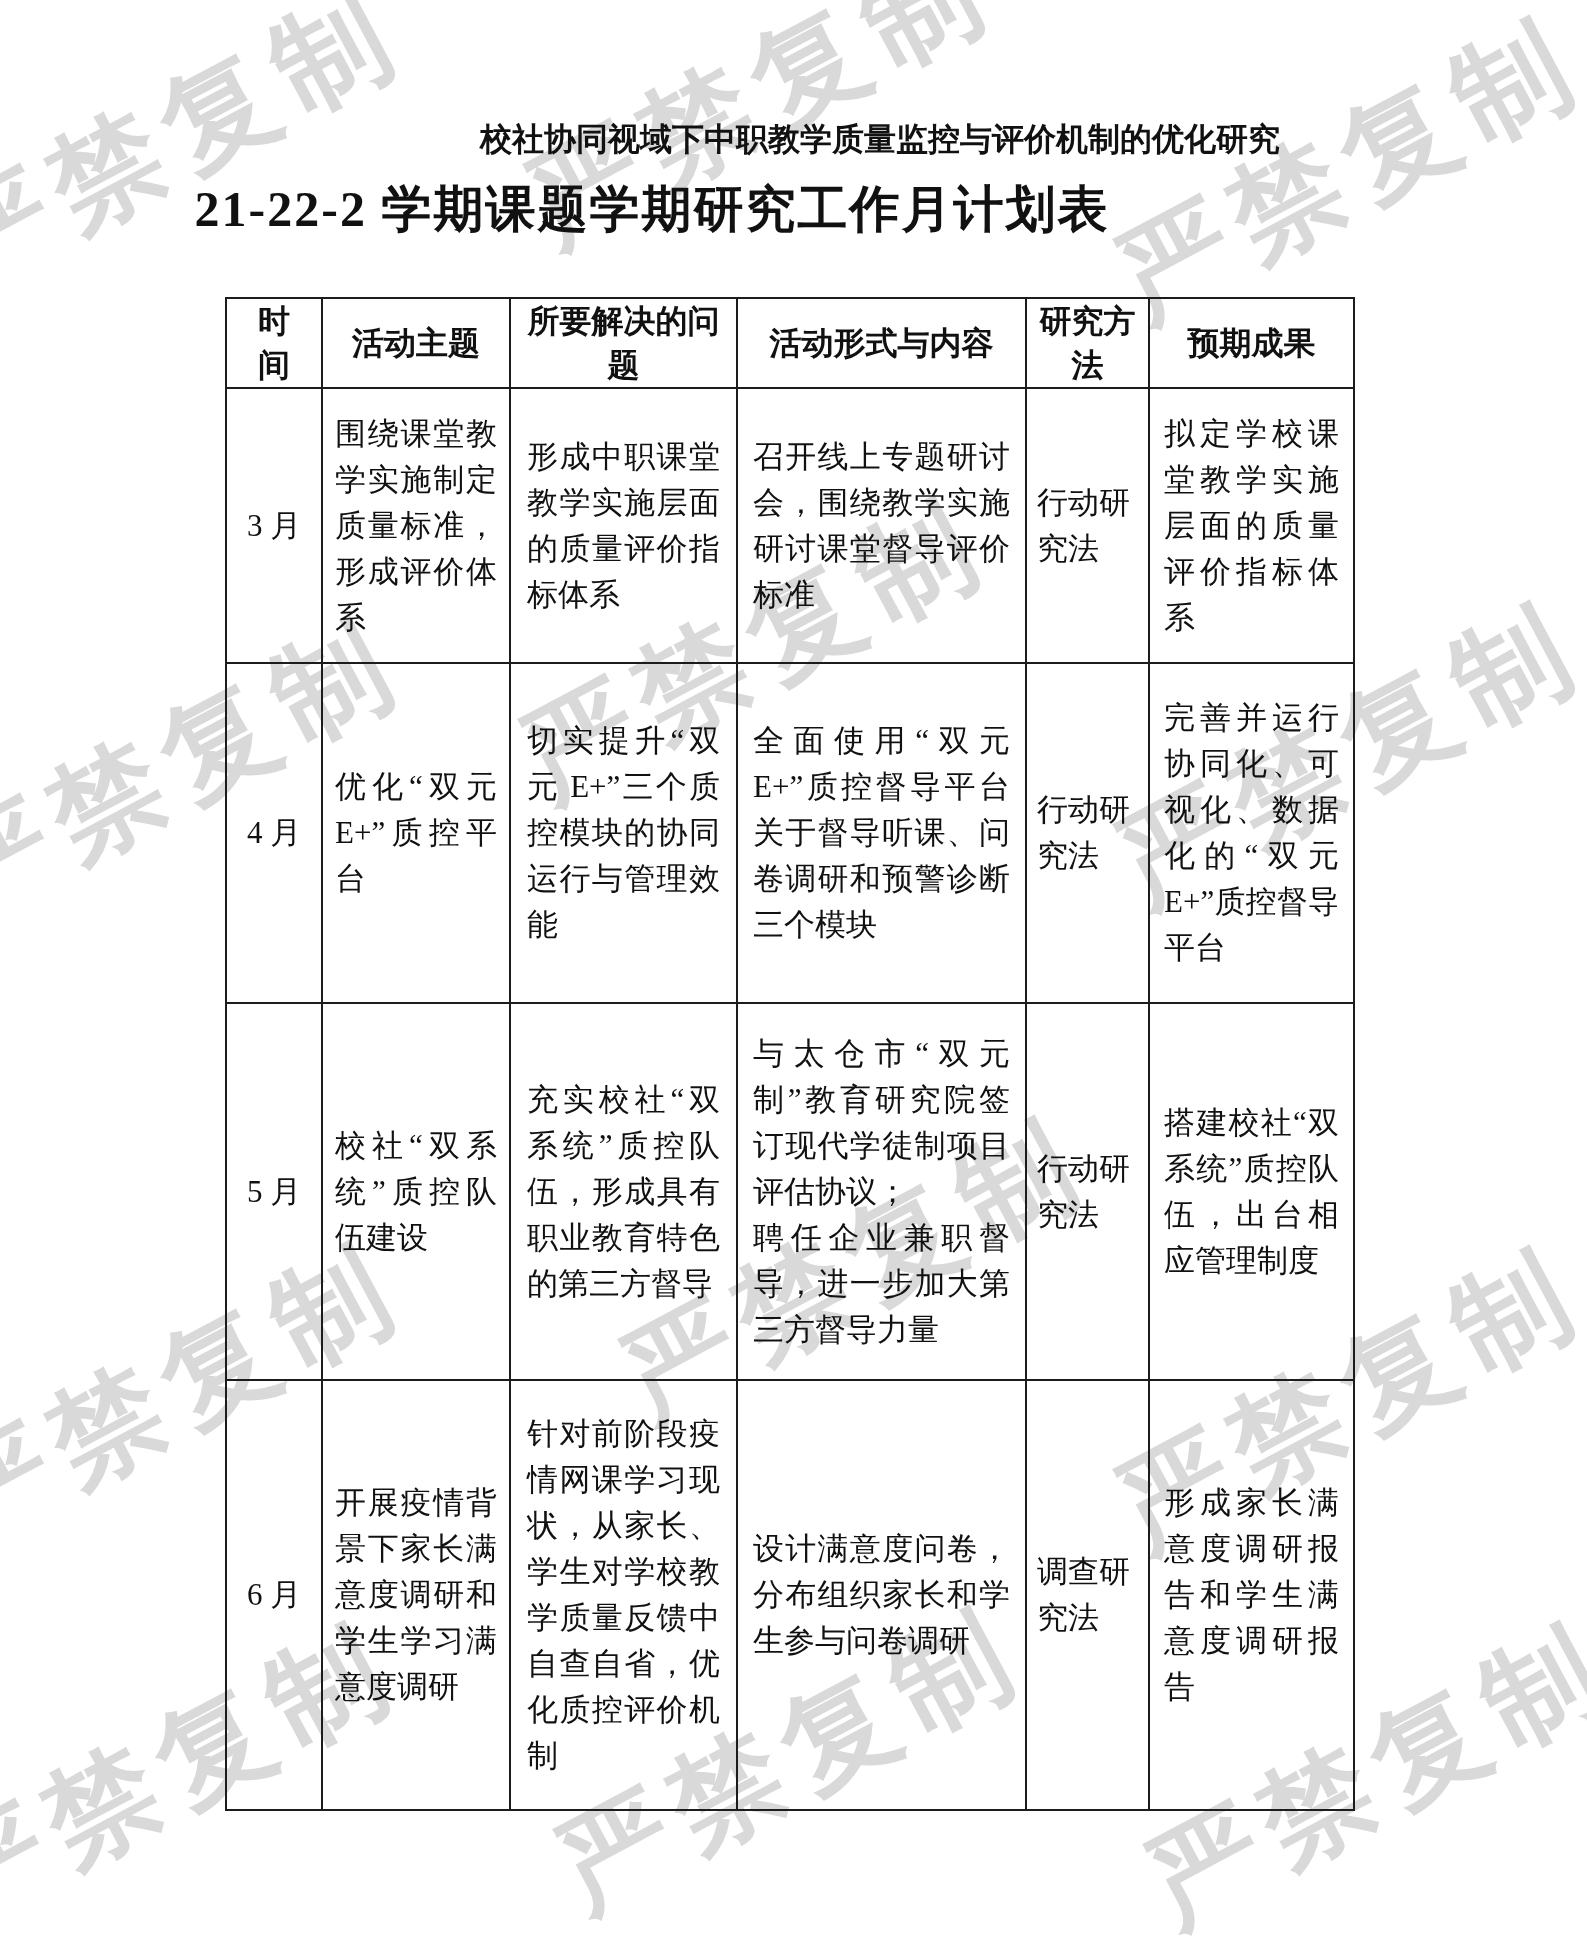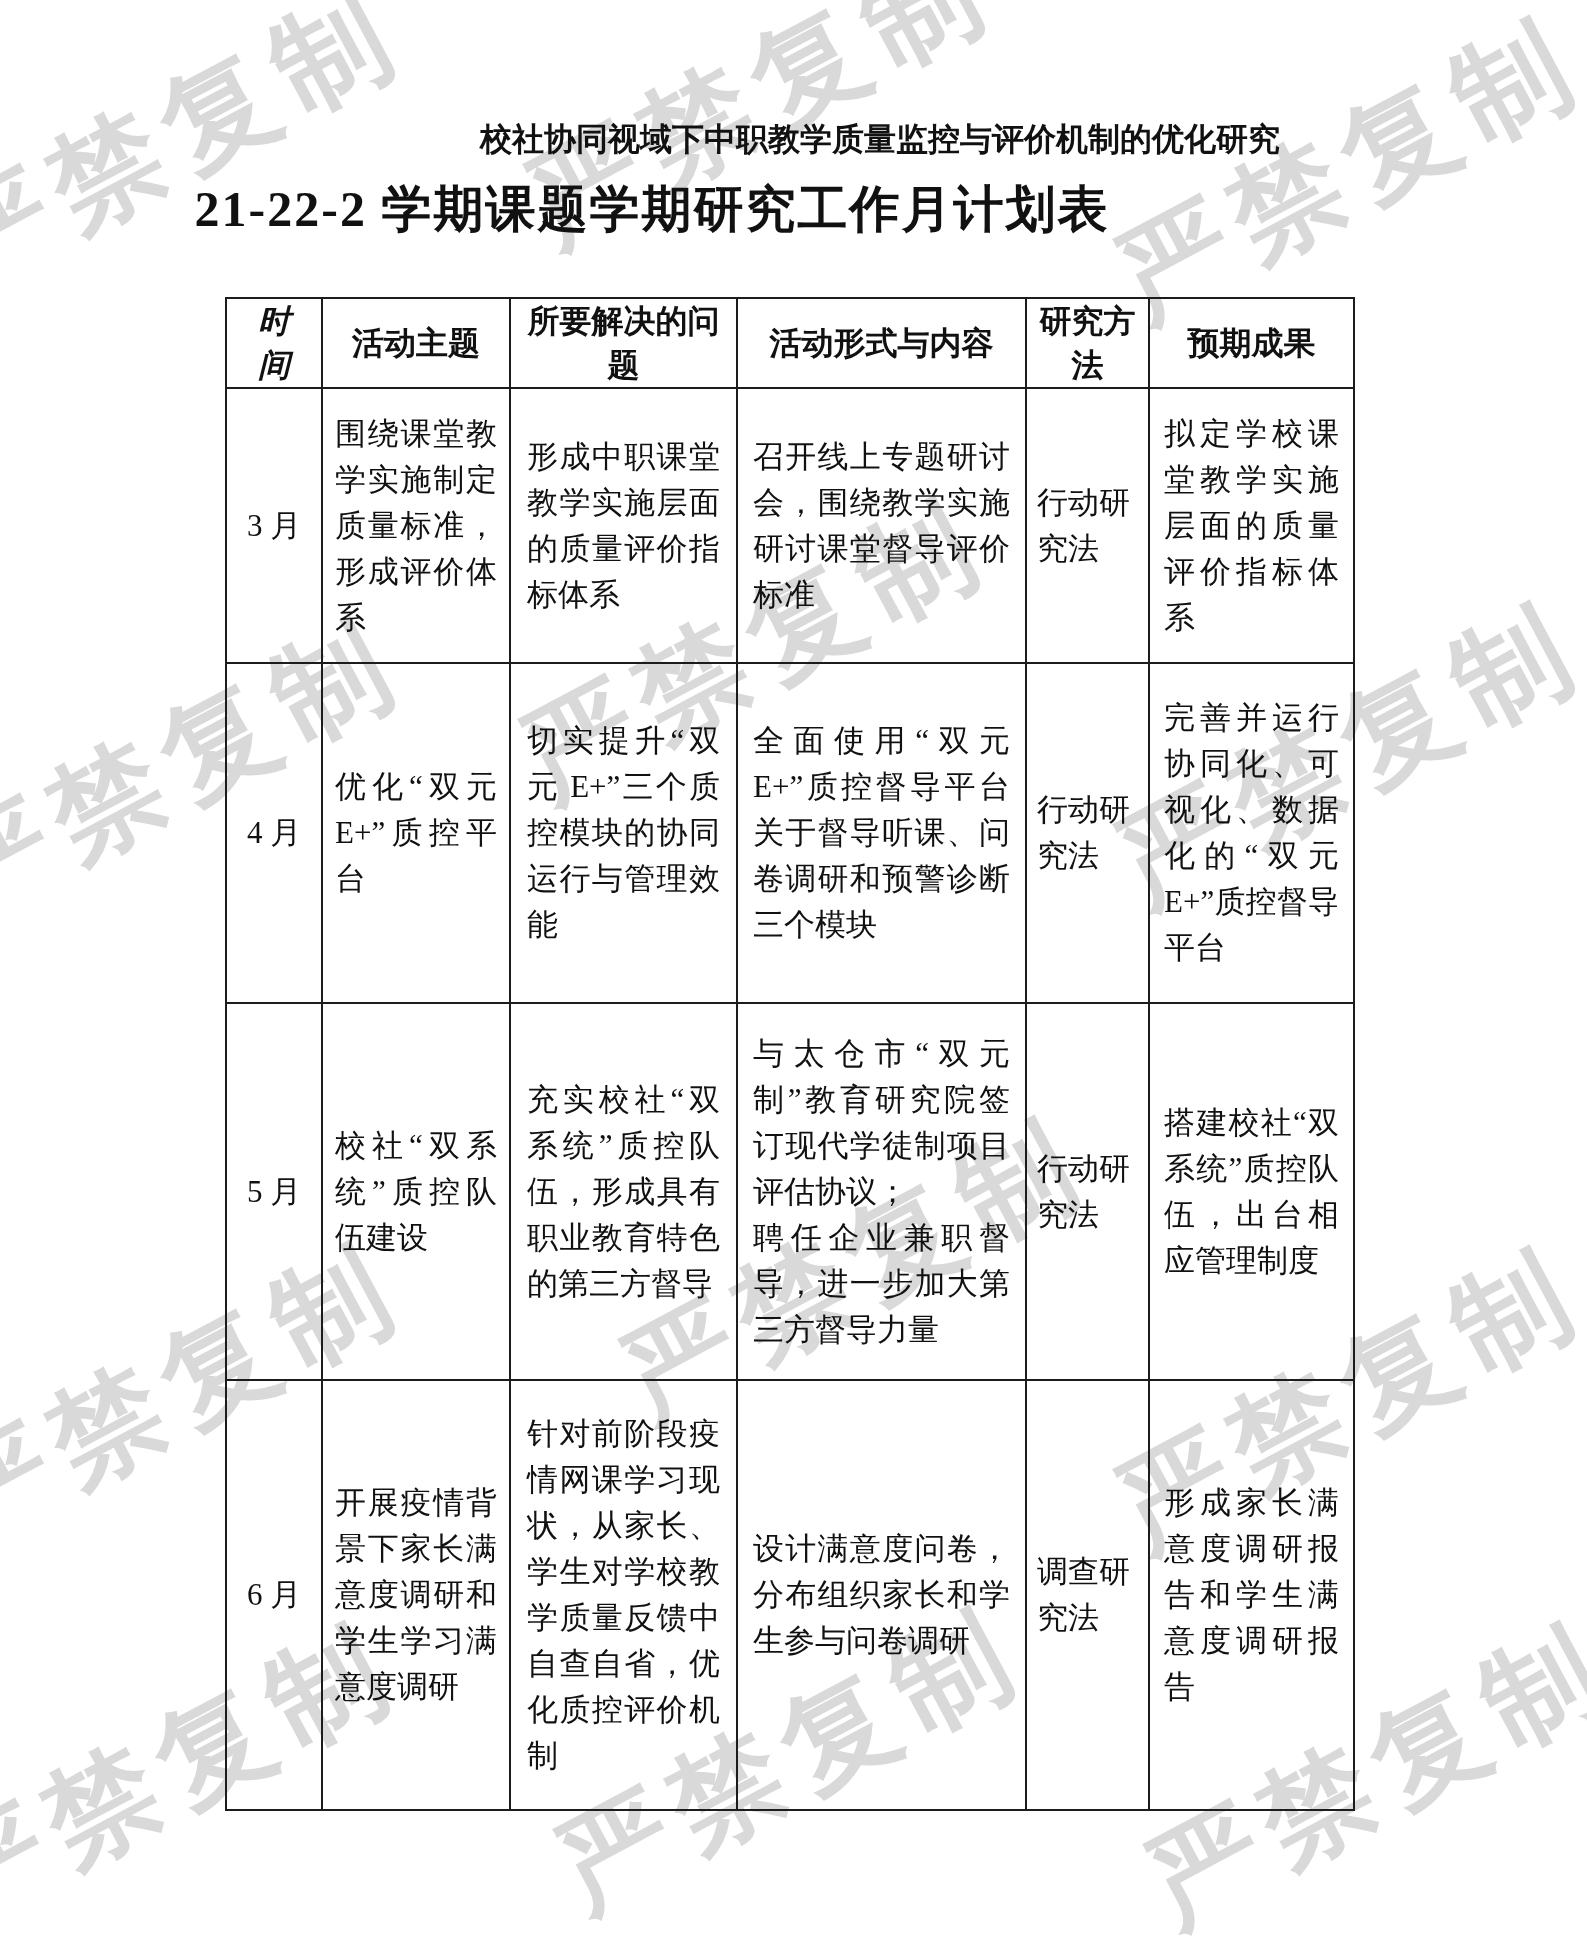--- a/index.html
+++ b/index.html
@@ -86,21 +86,21 @@
   .plan tr.r2 { height: 340px; }
   .plan tr.r3 { height: 377px; }
   .plan tr.r4 { height: 430px; }
 
   .plan th {
     font-size: 32px;
     font-weight: bold;
     line-height: 44px;
     text-align: center;
   }
-  .plan th.th-time   { padding: 0 16px; font-style: italic; }
+  .plan th.th-time   { padding: 0 16px; }
   .plan th.th-theme  { padding: 0 12px; }
   .plan th.th-problem{ padding: 0 16px; }
   .plan th.th-activity{ padding: 8px 15px; }
   .plan th.th-method { padding: 0 10px; }
   .plan th.th-outcome{ padding: 0 14px; margin-left: 12px; }
 
   .plan td {
     font-size: 31px;
     line-height: 46px;
   }

